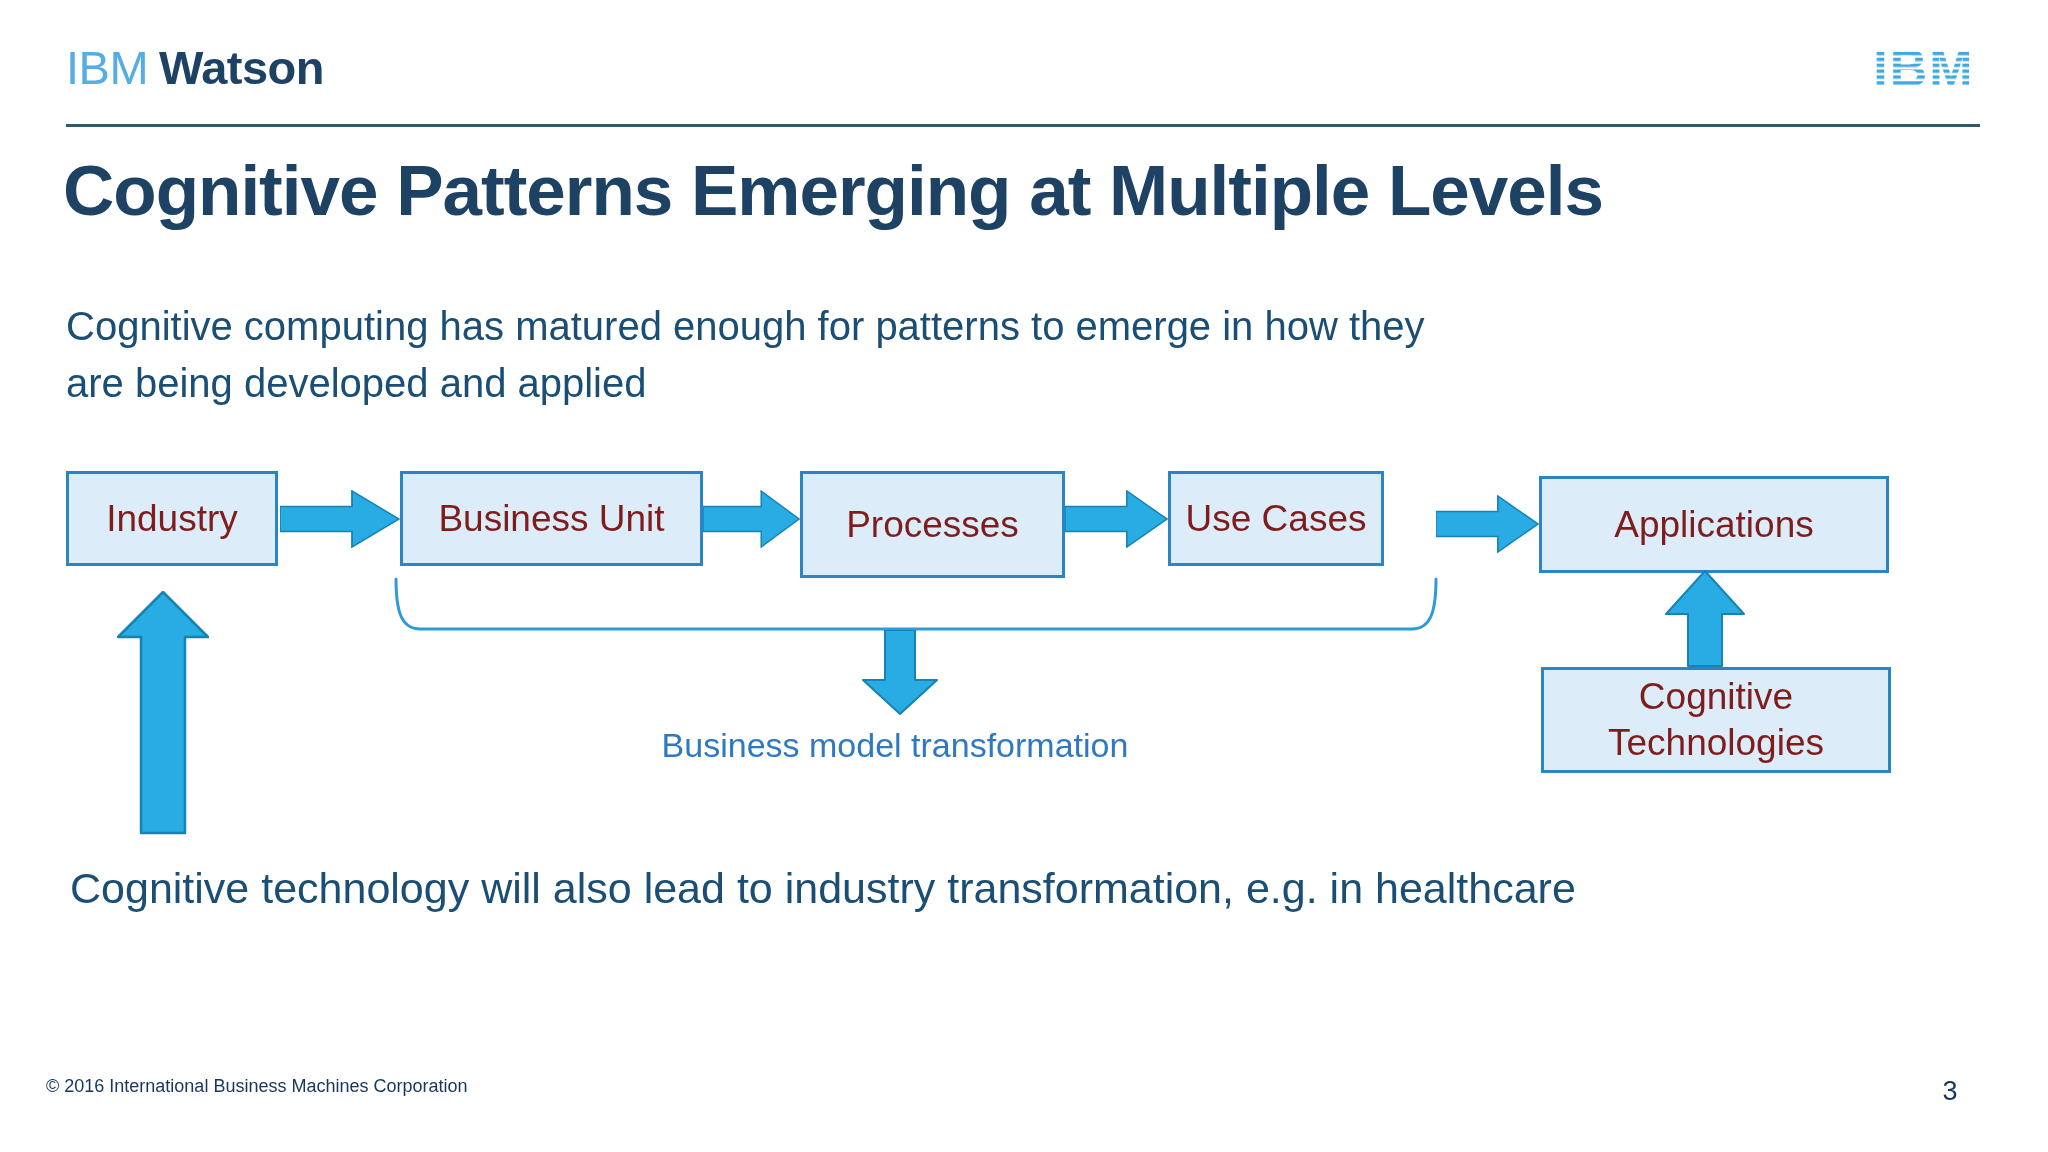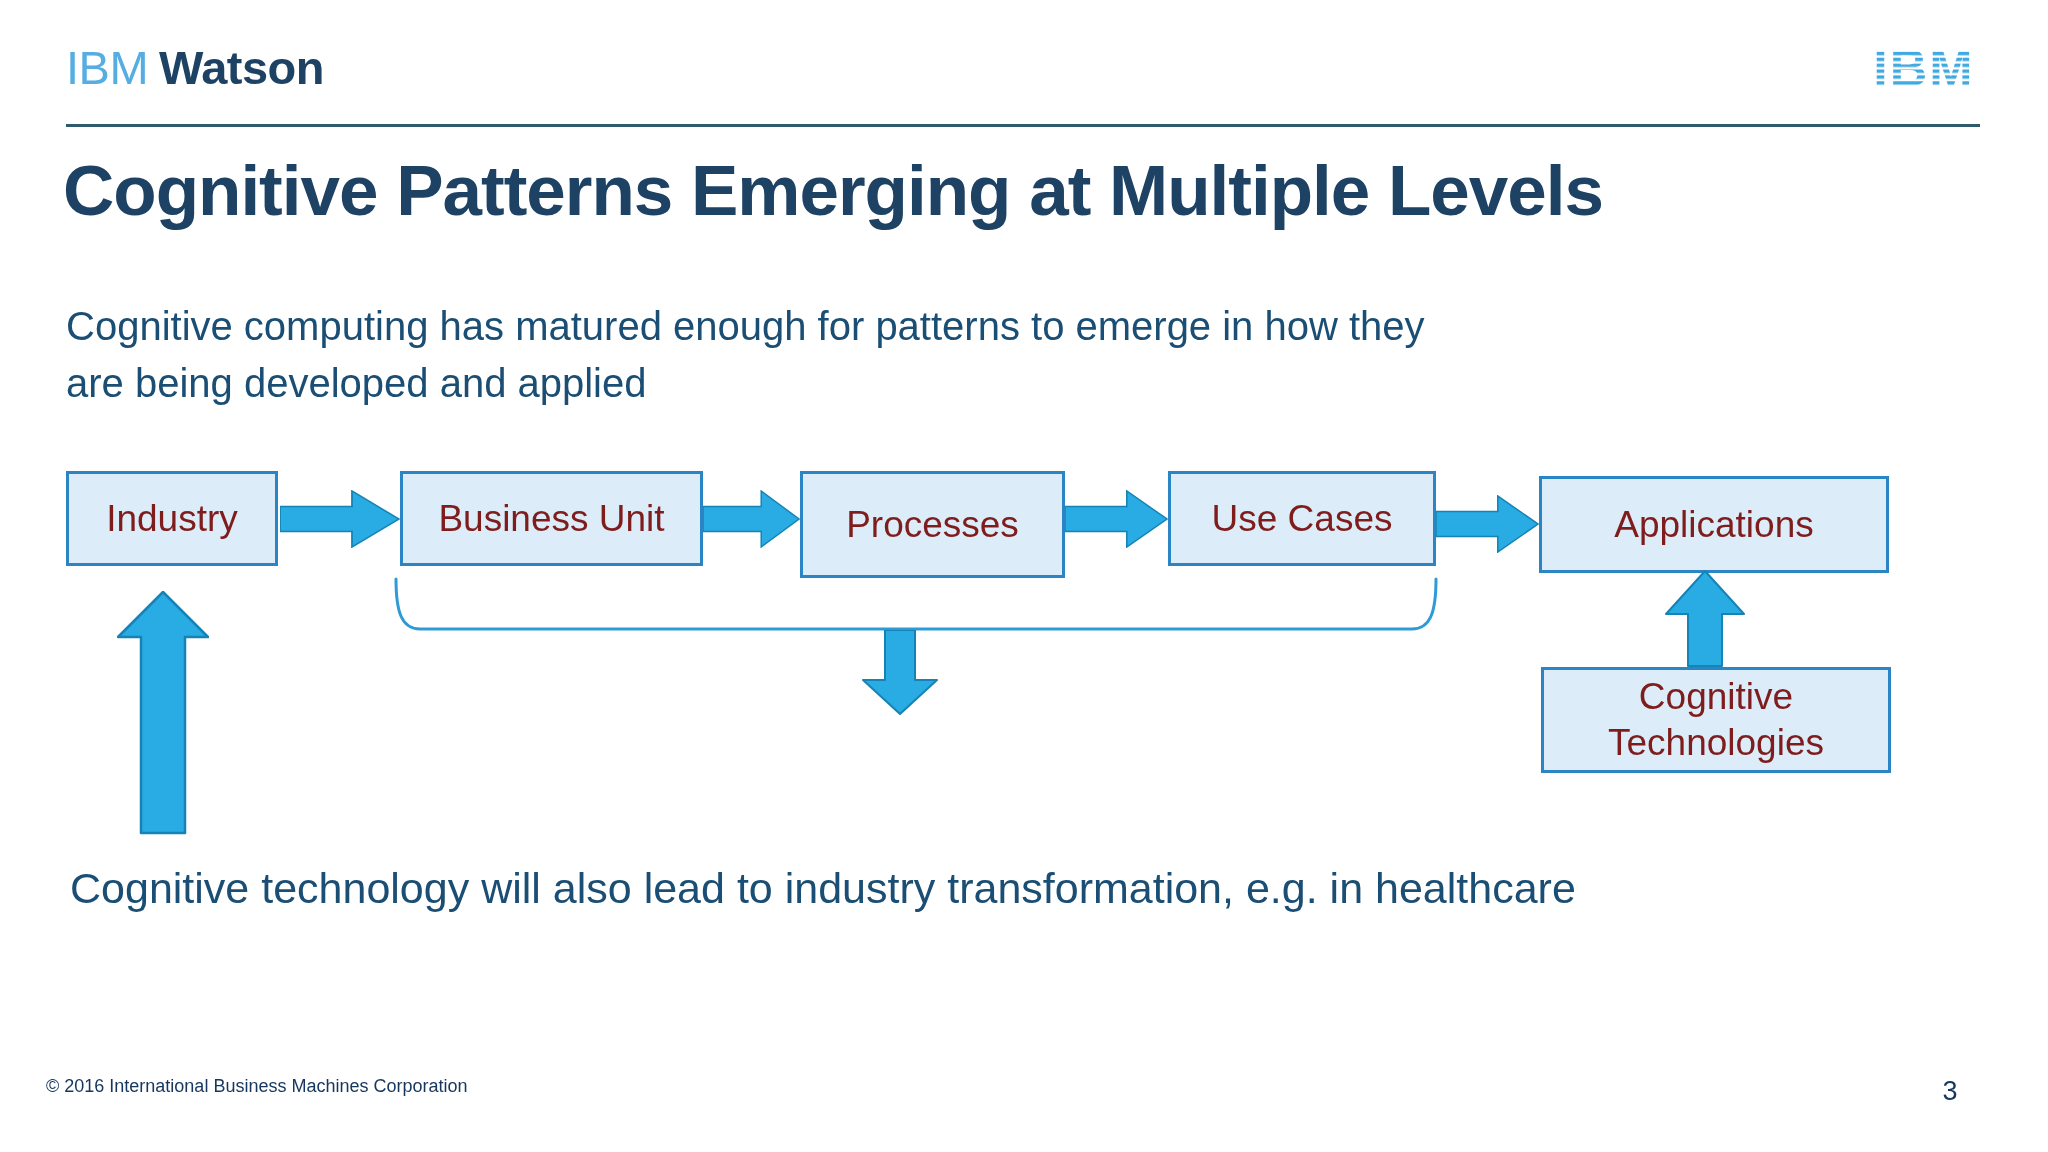--- a/index.html
+++ b/index.html
@@ -23,21 +23,21 @@
   
   .title{position:absolute;left:63px;top:150px;font-size:71px;font-weight:700;color:var(--navy);letter-spacing:-1px;white-space:nowrap;}
   .subtitle{position:absolute;left:66px;top:270px;font-size:40px;line-height:1.42;color:var(--text-blue);margin-top:28px;}
 
   
   .fbox{position:absolute;background:var(--box-fill);border:3px solid var(--box-border);
         display:flex;align-items:center;justify-content:center;color:#7f1d1d;font-size:37px;text-align:center;}
   .b-industry{left:66px;top:471px;width:212px;height:95px;}
   .b-business-unit{left:400px;top:471px;width:303px;height:95px;}
   .b-processes{left:800px;top:471px;width:265px;height:107px;}
-  .b-use-cases{left:1168px;top:471px;width:268px;height:95px;}
+  .b-use-cases{left:1168px;top:471px;width:216px;height:95px;}
   .b-applications{left:1539px;top:476px;width:350px;height:97px;}
   .b-cogtech{left:1541px;top:667px;width:350px;height:106px;line-height:1.25;padding:0 12px;}
 
   .arrow-svg{position:absolute;display:block;}
   .h-arrow{height:58px;top:490px;}
   .a1{left:280px;width:120px;}
   .a2{left:703px;width:97px;}
   .a3{left:1065px;width:103px;}
   .a4{left:1436px;width:103px;top:495px;}
 
@@ -106,20 +106,21 @@
   </svg>
 
   <svg class="bracket" width="1044" height="58" viewBox="0 0 1044 58">
     <path d="M2,2 C2,36 8,52 26,52 L1018,52 C1036,52 1042,36 1042,2" style="fill:none;stroke:var(--bracket-blue);stroke-width:3;stroke-linecap:round"></path>
   </svg>
 
   <svg class="arrow-svg" style="left:861px;top:630px;" width="78" height="86" viewBox="0 0 78 86">
     <polygon points="24,0 54,0 54,50 76,50 39,84 2,50 24,50" style="fill:var(--arrow-fill);stroke:var(--arrow-stroke);stroke-width:2;stroke-linejoin:round"></polygon>
   </svg>
 
+  <div class="caption">Business model transformation</div>
 
   <svg class="arrow-svg" style="left:1664px;top:570px;" width="82" height="98" viewBox="0 0 82 98">
     <polygon points="41,1 80,44 58,44 58,96 24,96 24,44 2,44" style="fill:var(--arrow-fill);stroke:var(--arrow-stroke);stroke-width:2;stroke-linejoin:round"></polygon>
   </svg>
   <div class="fbox b-cogtech">
     <span>Cognitive Technologies</span>
   </div>
 
   <div class="statement">Cognitive technology will also lead to industry transformation, e.g. in healthcare</div>
 

